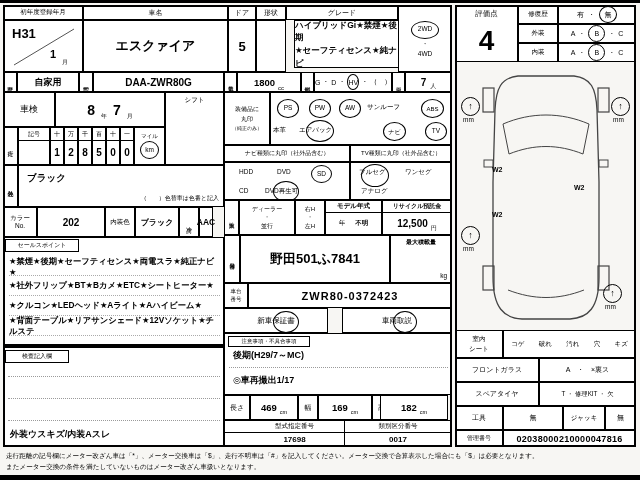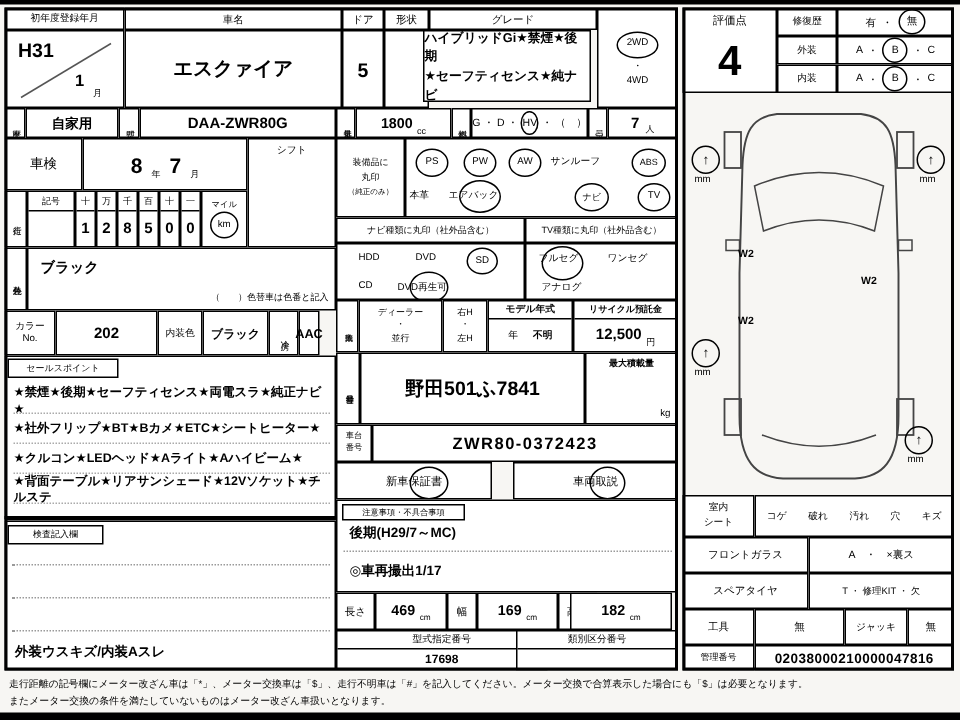--- a/index.html
+++ b/index.html
@@ -49,21 +49,21 @@
   </div>
 <div class="c f" style="left:256px;top:5px;width:30px;height:15px;font-size:7px">
     <span>形状</span>
   </div>
 <div class="c f" style="left:256px;top:20px;width:30px;height:52px;font-size:8px">
     <span></span>
   </div>
 <div class="c f" style="left:286px;top:5px;width:112px;height:15px;font-size:7px">
     <span>グレード</span>
   </div>
-<div class="c col b" style="left:282px;top:20px;width:112px;height:48px;font-size:8.5px;line-height:1.5">
+<div class="c col b" style="left:294px;top:20px;width:112px;height:48px;font-size:8.5px;line-height:1.5">
   <span>ハイブリッドGi★禁煙★後期</span>
   <span>★セーフティセンス★純ナビ</span>
 </div>
 <div class="c col" style="left:398px;top:5px;width:54px;height:67px;font-size:6.5px;gap:1px">
   <span class="circ" style="width:26px;height:16px">
       <span>2WD</span>
     </span>
   <span>・</span>
   <span>4WD</span>
 </div>
@@ -394,20 +394,23 @@
   <div class="hdr" style="height:12px;font-size:6.5px">
       <span>型式指定番号</span>
     </div>
   <div class="f b" style="height:13px;font-size:8px">
       <span>17698</span>
     </div>
 </div>
 <div class="c" style="left:344px;top:420px;width:108px;height:27px">
   <div class="hdr" style="height:12px;font-size:6.5px">
       <span>類別区分番号</span>
+    </div>
+  <div class="f b" style="height:13px;font-size:8px">
+      <span>0017</span>
     </div>
 </div>
 
 <div class="c" style="left:455px;top:5px;width:63px;height:57px">
   <div class="f" style="height:16px;font-size:7.5px">
       <span>評価点</span>
     </div>
   <div class="f b" style="height:38px;font-size:28px">
       <span>4</span>
     </div>

